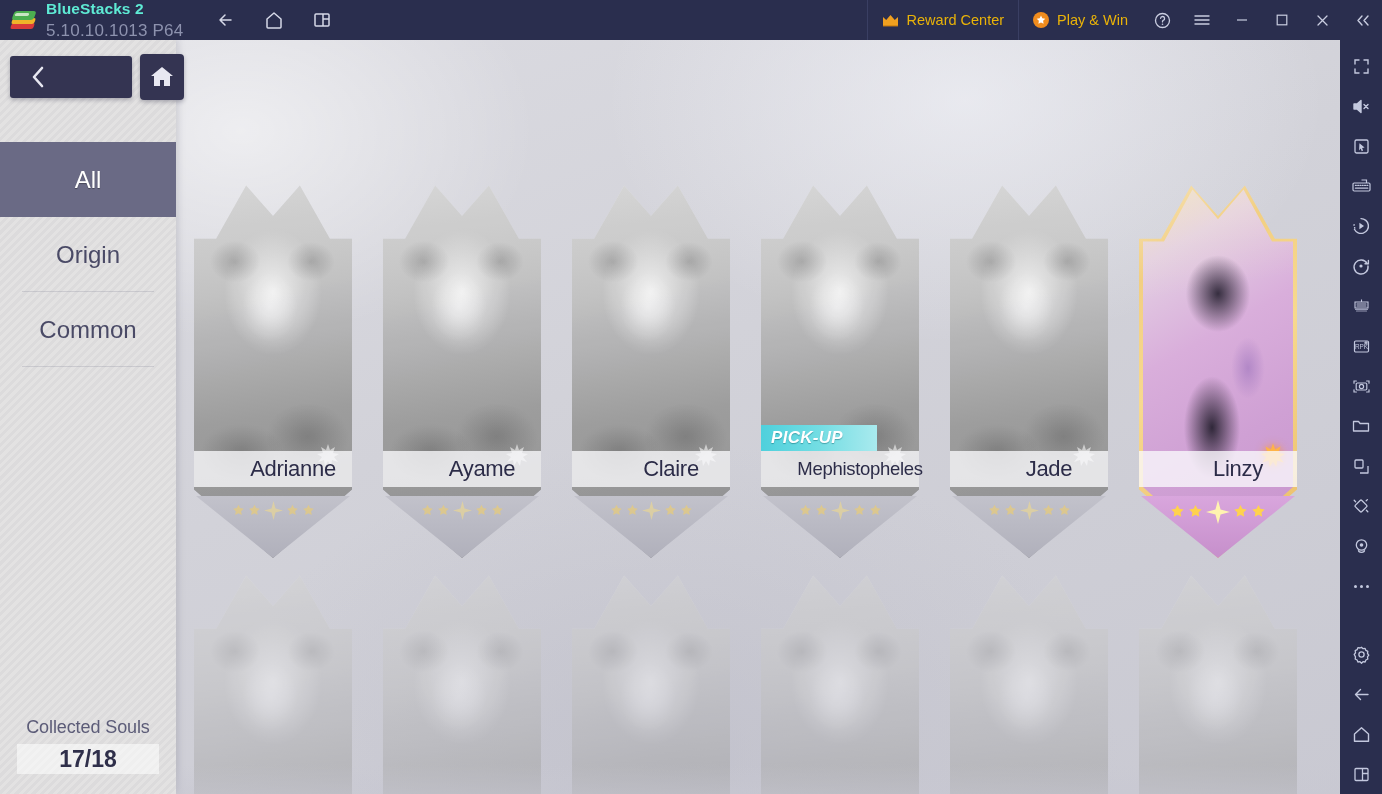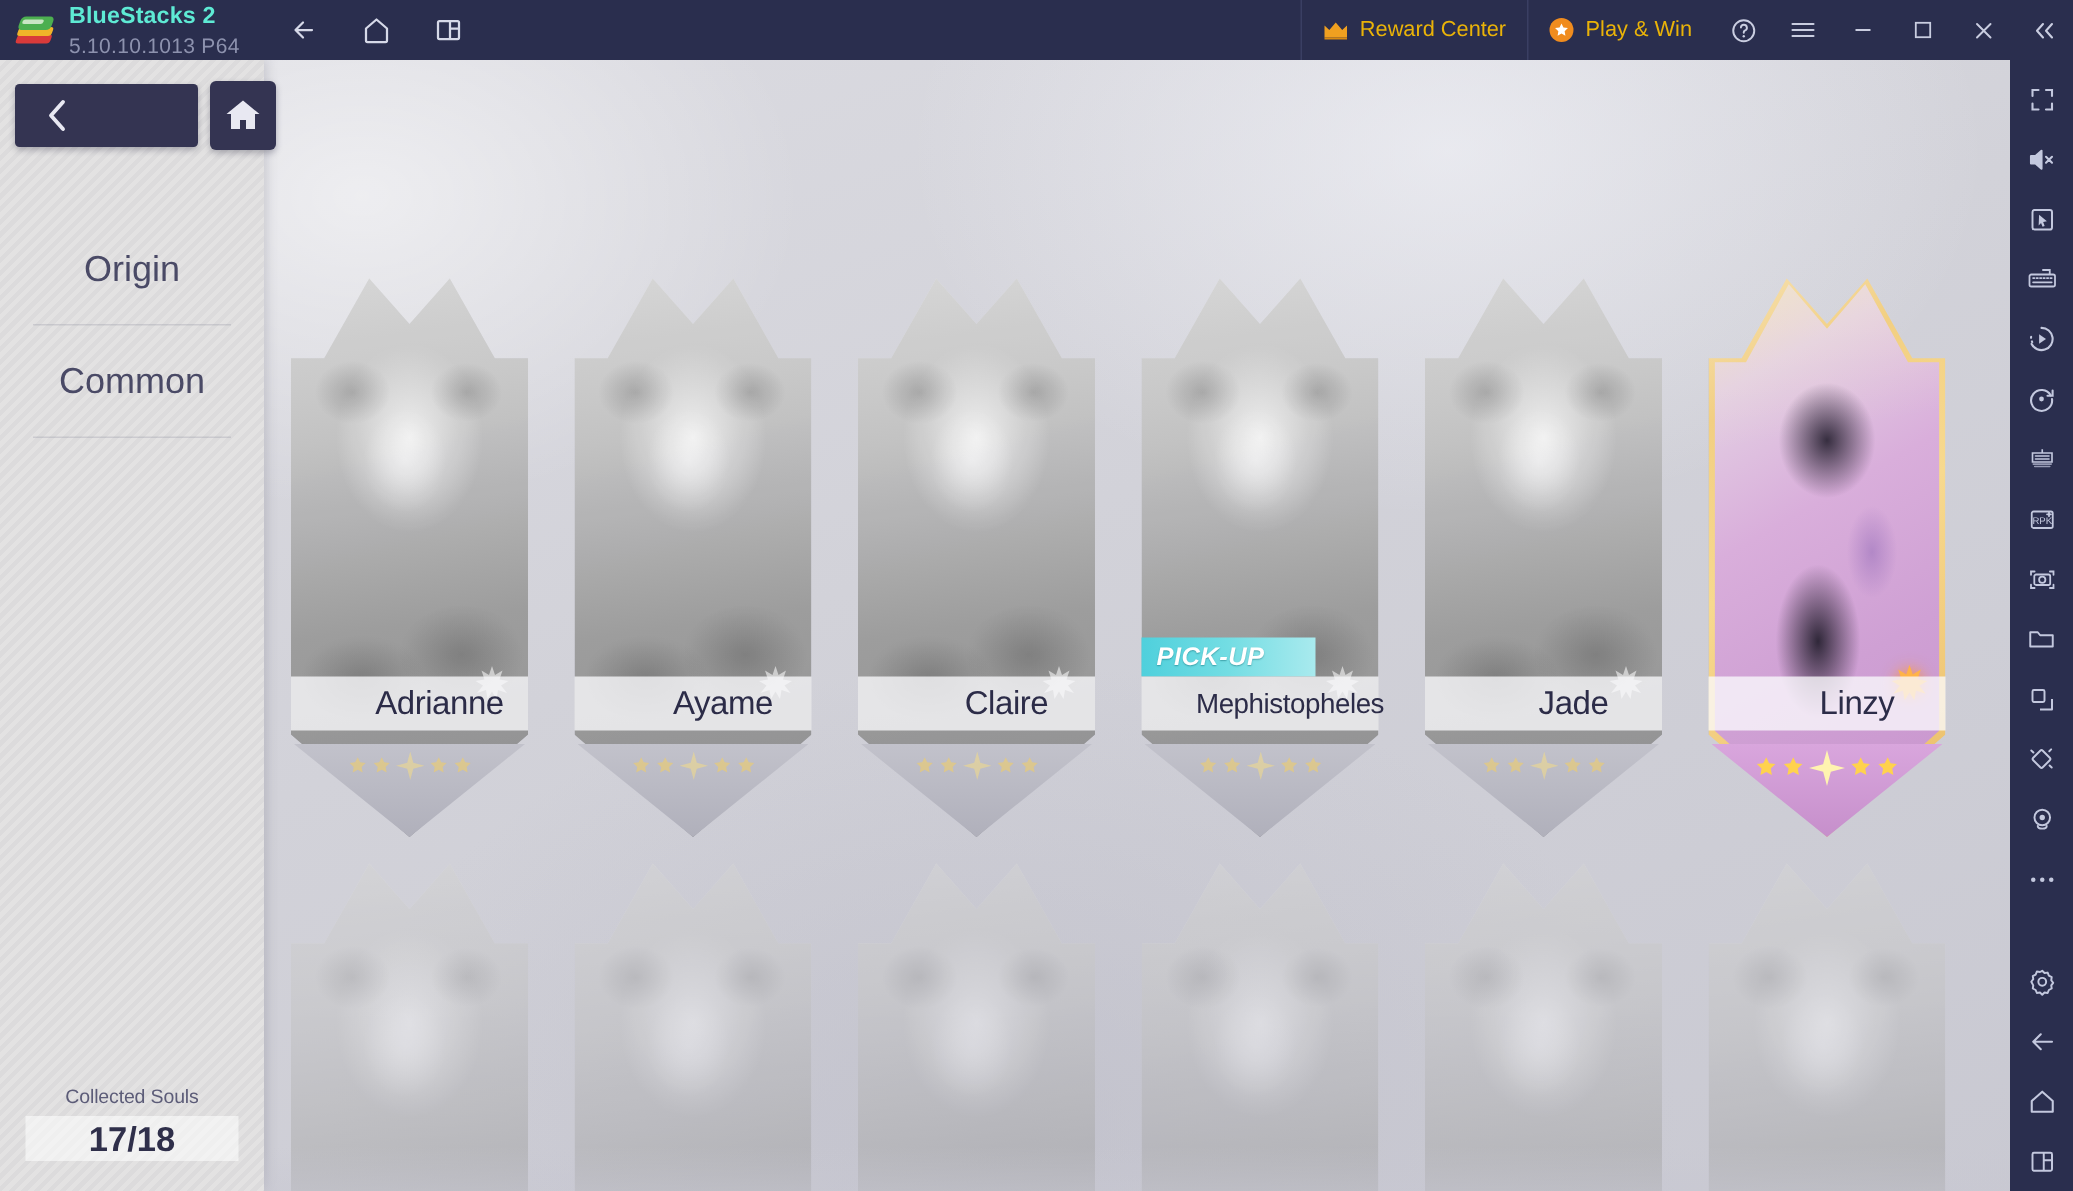--- a/index.html
+++ b/index.html
@@ -24,21 +24,21 @@
     position: relative; flex: none;
   }
   .bs-logo i { position: absolute; display: block; border-radius: 2px; }
   .bs-logo .l1 { left: 1px; top: 16px; width: 23px; height: 6px; background: #d93a3a; transform: skewX(-20deg); }
   .bs-logo .l2 { left: 2px; top: 11px; width: 23px; height: 6px; background: #f0b429; transform: skewX(-20deg); }
   .bs-logo .l3 { left: 3px; top: 4px; width: 22px; height: 9px; background: #4caf50; transform: skewX(-20deg); border-radius: 3px;}
   .bs-logo .l4 { left: 5px; top: 6px; width: 14px; height: 3px; background: #dff0d8; transform: skewX(-20deg); border-radius:2px; opacity:.85 }
 
   .bs-title-wrap { display: flex; flex-direction: column; justify-content: center; line-height: 1; flex: none; }
   .bs-title { color: #5eead4; font-size: 15.5px; font-weight: bold; letter-spacing: .1px; }
-  .bs-ver { color: #8d92ae; font-size: 14px; margin-top: 5px; letter-spacing: .2px; }
+  .bs-ver { color: #8d92ae; font-size: 17px; margin-top: 5px; letter-spacing: .2px; }
 
   .topnav { display: flex; align-items: center; margin-left: 26px; gap: 14px; flex: none; }
   .tb-icon {
     width: 34px; height: 30px;
     display: flex; align-items: center; justify-content: center;
     color: #d6d9e8; cursor: pointer;
   }
 
   .topbar-spacer { flex: 1 1 auto; }
 
@@ -133,21 +133,21 @@
   }
   .filter.active {
     background: #6a6a85; color: #ffffff;
     text-shadow: 0 1px 1px rgba(0,0,0,.35);
   }
 
   .souls {
     position: absolute; left: 0; bottom: 20px; width: 176px;
     text-align: center;
   }
-  .souls-label { color: #5c5c78; font-size: 13px; letter-spacing: -.1px; }
+  .souls-label { color: #5c5c78; font-size: 18px; letter-spacing: -.1px; }
   .souls-count {
     margin: 6px auto 0; width: 142px; height: 30px;
     background: rgba(255,255,255,.55);
     display: flex; align-items: center; justify-content: center;
     color: #2f2f4a; font-size: 23px; font-weight: bold;
   }
 
   
   .grid {
     position: absolute; left: 176px; top: 0;
@@ -388,20 +388,24 @@
             </svg>
         </div>
         <div class="nav-home">
           <svg width="26" height="24" viewBox="0 0 26 24">
               <path d="M13 2L2 11h3v10h6v-6h4v6h6V11h3z" fill="#e8e8f2"></path>
             </svg>
         </div>
       </div>
 
       <div class="filters">
+        <div class="filter active">
+          <span>All</span>
+
+        </div>
         <div class="filter">
           <span>Origin</span>
           <i class="fdiv"></i>
         </div>
         <div class="filter">
           <span>Common</span>
           <i class="fdiv"></i>
         </div>
       </div>
 

